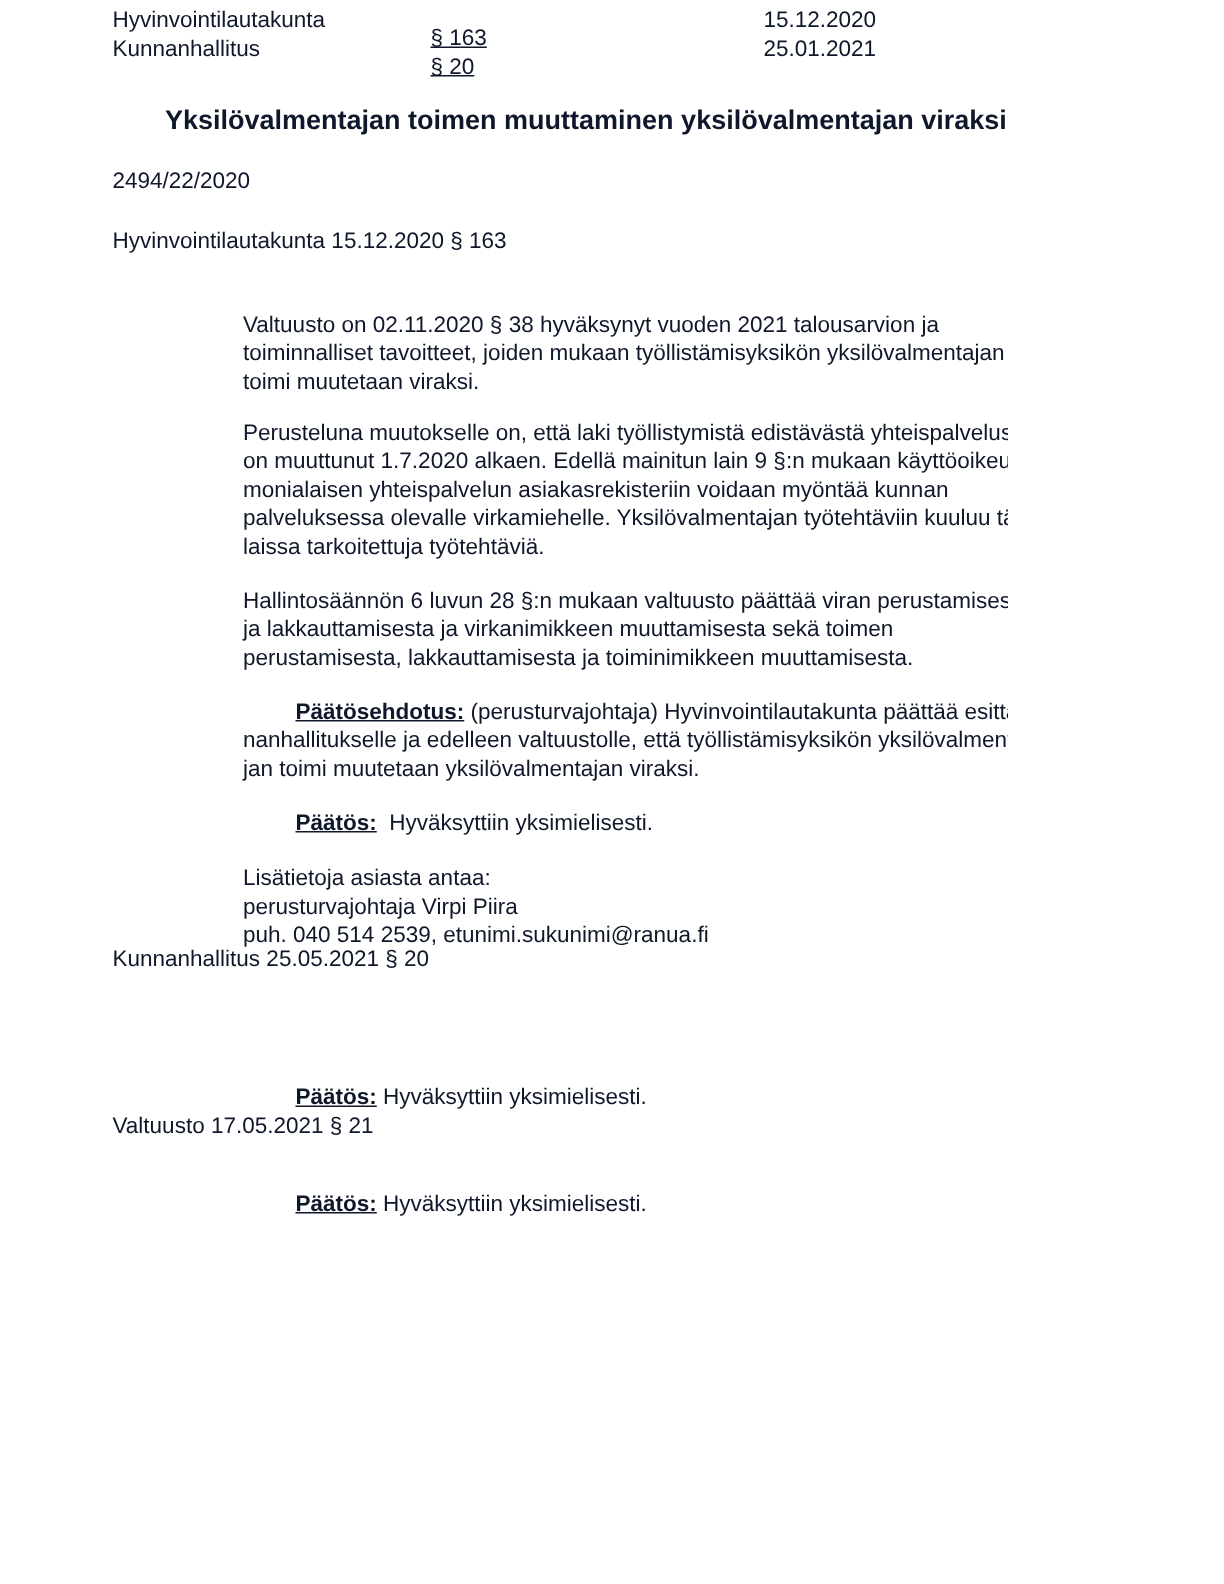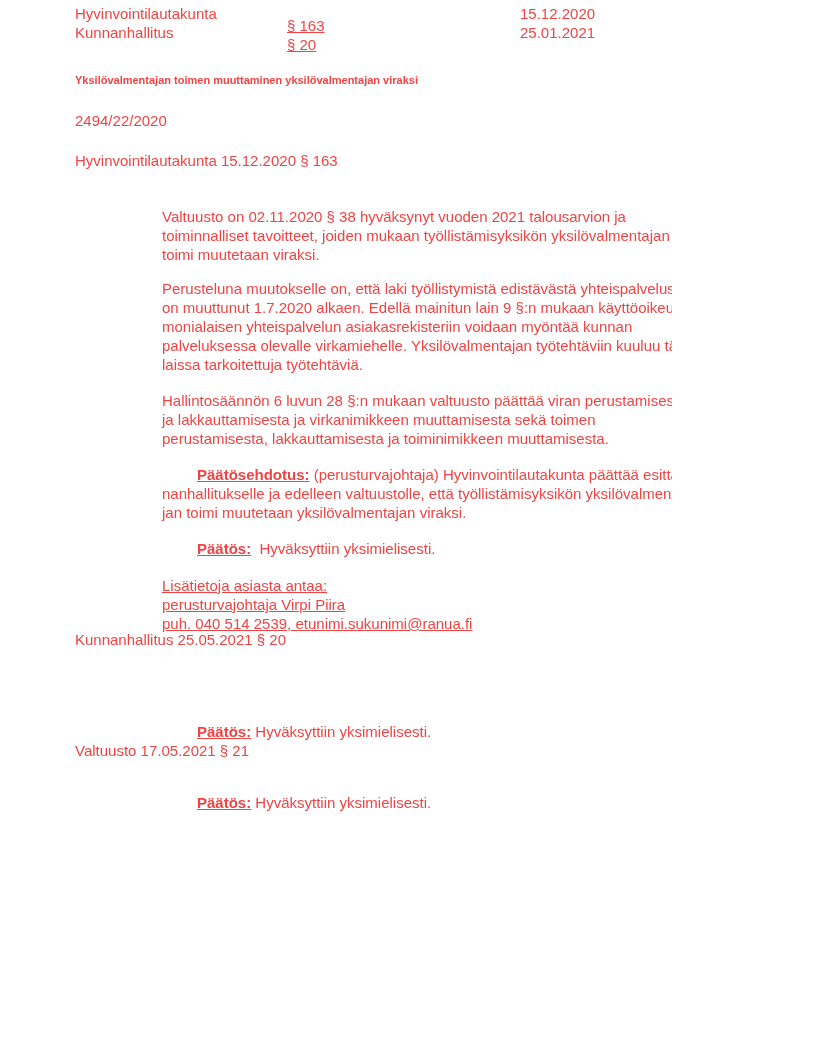--- a/index.html
+++ b/index.html
@@ -5,40 +5,41 @@
   html, body {
     margin: 0;
     padding: 0;
     background: #ffffff;
   }
   .page {
     position: relative;
     width: 672px;
     height: 1056px;
     background: #ffffff;
-    color: #ef4444;
+    color: #0f172a;
     font-family: "Liberation Sans", sans-serif;
     font-size: 15px;
     line-height: 19px;
     overflow: hidden;
   }
   .abs { position: absolute; }
   .pre { white-space: pre-wrap; }
   .row {
     position: relative;
     height: 19px;
     width: 700px;
   }
   .row .col-org  { position: absolute; left: 0; top: 0; }
   .row .col-sec  { position: absolute; left: 212px; top: 12px; text-decoration: underline; }
-  .row .col-date { position: absolute; left: 445px; top: 0; }
+  .row .col-date { position: absolute; left: 434px; top: 0; }
   .doc-title {
-    font-size: 11px;
+    font-size: 18px;
     font-weight: bold;
     line-height: 20px;
+    margin-left: 35px;
   }
   .lead {
     font-weight: bold;
     text-decoration: underline;
     margin-left: 35px;
   }
   .body-block {
     width: 625px;
   }
 </style>
@@ -77,21 +78,21 @@
   <div class="abs pre body-block" style="top:391px; left:162px;">Hallintosäännön 6 luvun 28 §:n mukaan valtuusto päättää viran perustamisesta
 ja lakkauttamisesta ja virkanimikkeen muuttamisesta sekä toimen
 perustamisesta, lakkauttamisesta ja toiminimikkeen muuttamisesta.</div>
 
   <div class="abs pre body-block" style="top:465px; left:162px;"><span class="lead">Päätösehdotus:</span><span> (perusturvajohtaja) Hyvinvointilautakunta päättää esittää kun-
 nanhallitukselle ja edelleen valtuustolle, että työllistämisyksikön yksilövalmenta-
 jan toimi muutetaan yksilövalmentajan viraksi.</span></div>
 
   <div class="abs pre body-block" style="top:539px; left:162px;"><span class="lead">Päätös:</span><span>  Hyväksyttiin yksimielisesti.</span></div>
 
-  <div class="abs pre body-block" style="top:576px; left:162px;text-decoration:underline;">Lisätietoja asiasta antaa:
+  <div class="abs pre body-block" style="top:576px; left:162px;">Lisätietoja asiasta antaa:
 perusturvajohtaja Virpi Piira
 puh. 040 514 2539, etunimi.sukunimi@ranua.fi</div>
 
   <div class="abs" style="top:630px; left:75px;">Kunnanhallitus 25.05.2021 § 20</div>
 
 
   <div class="abs pre body-block" style="top:722px; left:162px;"><span class="lead">Päätös:</span><span> Hyväksyttiin yksimielisesti.</span></div>
 
   <div class="abs" style="top:741px; left:75px;">Valtuusto 17.05.2021 § 21</div>
 

